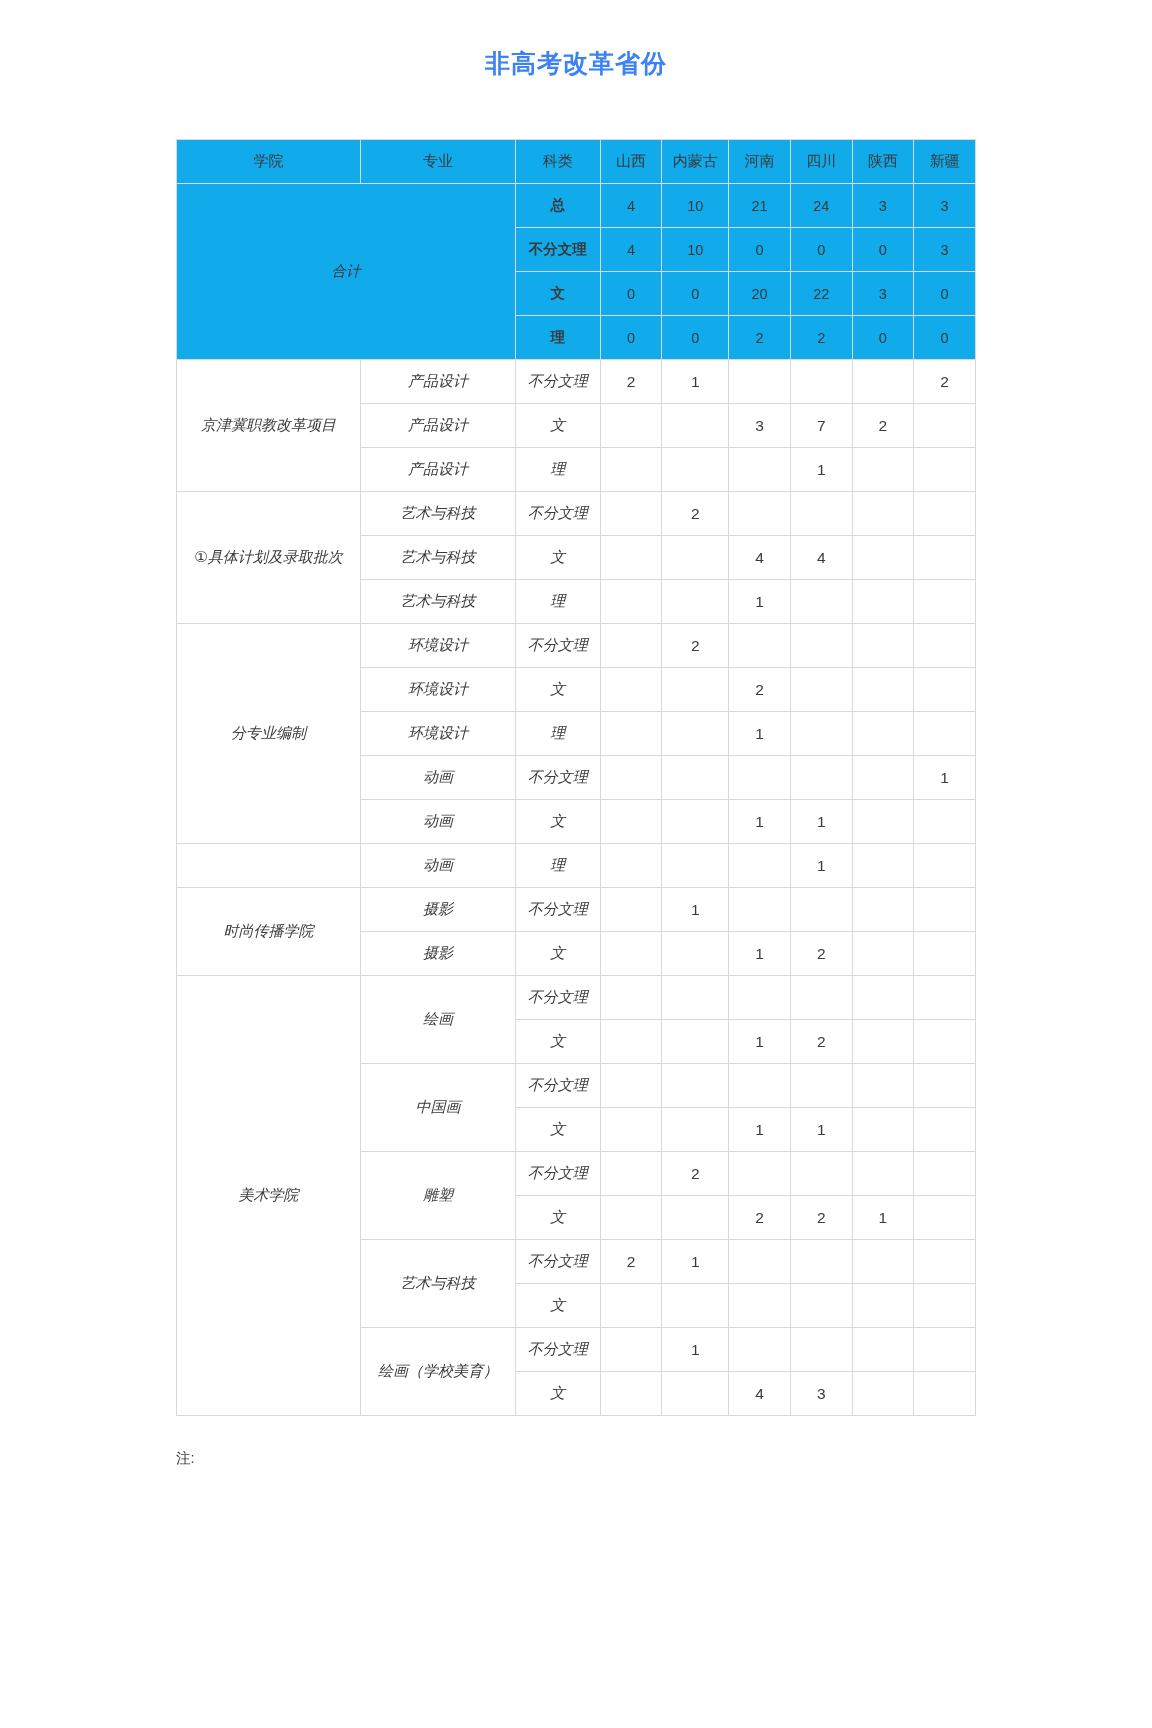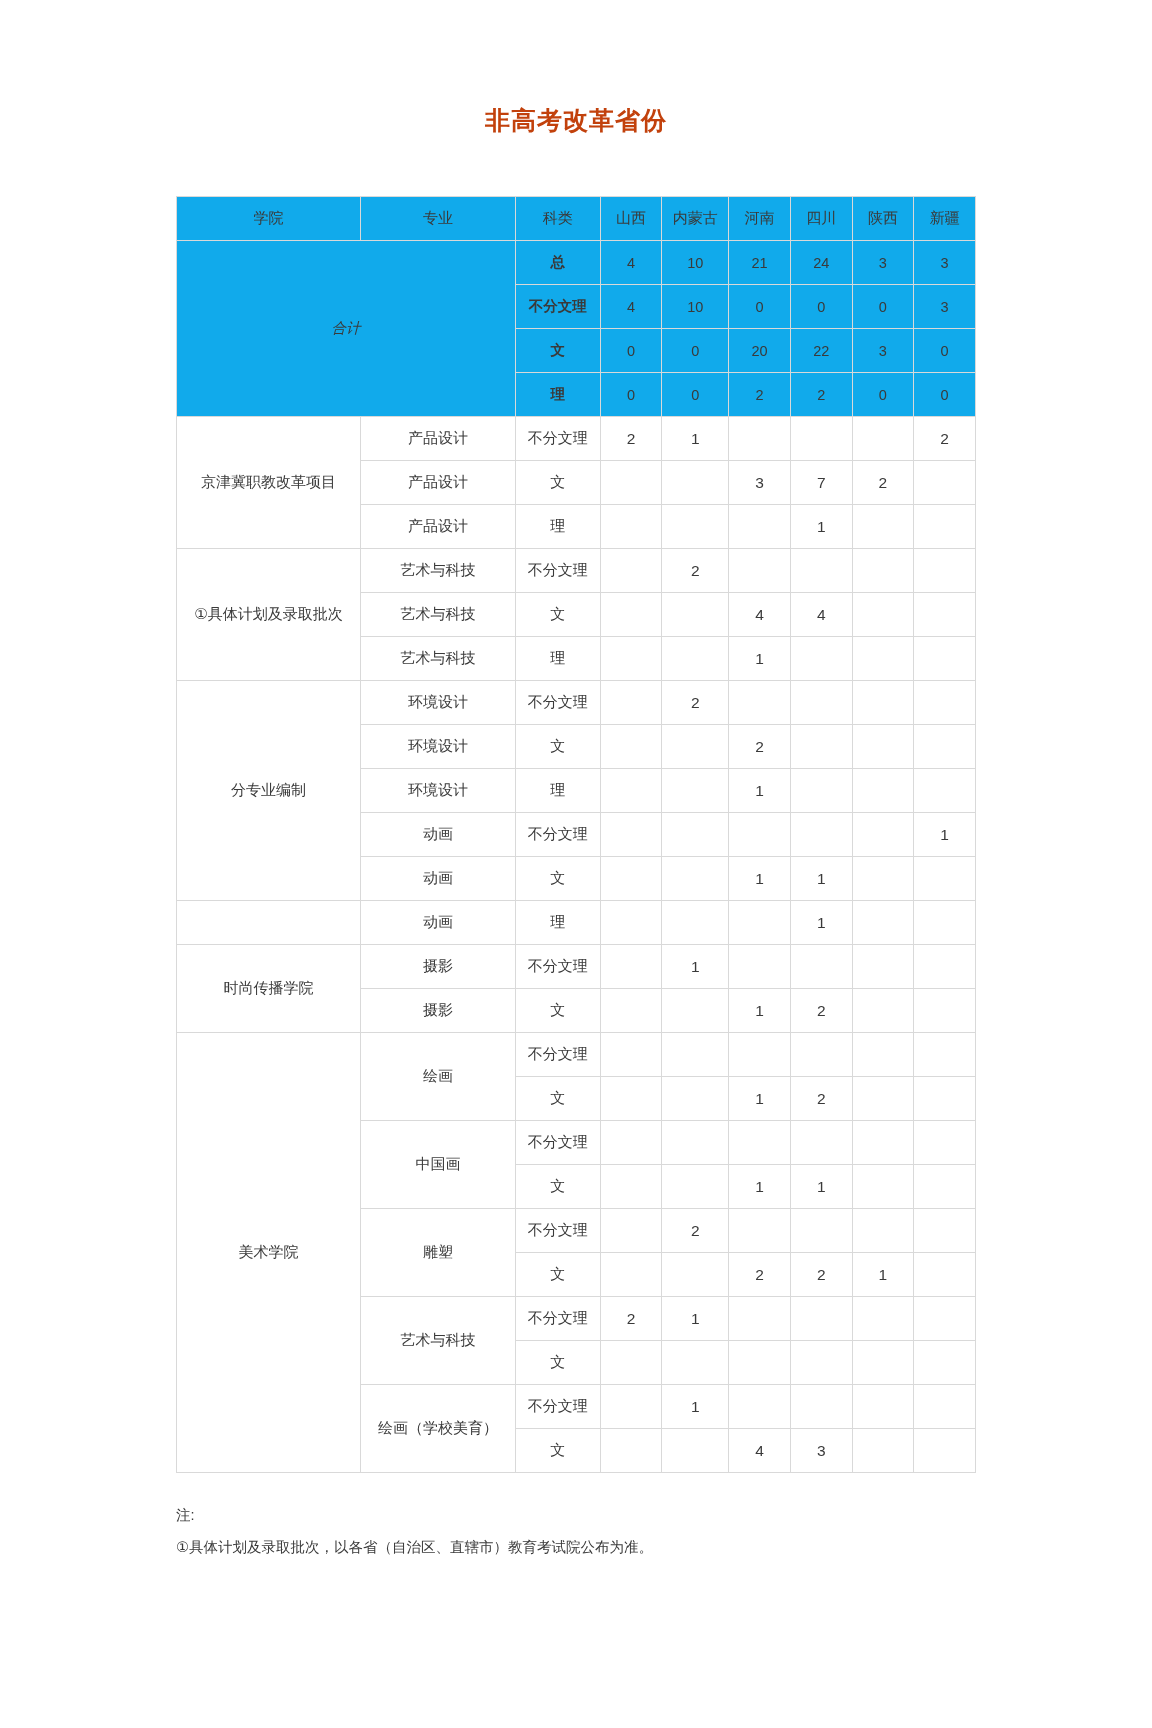--- a/index.html
+++ b/index.html
@@ -17,23 +17,23 @@
   .page {
     width: 1152px;
     height: 1728px;
     position: relative;
     box-sizing: border-box;
   }
   .doc-title {
     text-align: center;
     font-size: 25px;
     font-weight: bold;
-    color: #c2410c;
+    color: #3b82f6;
     letter-spacing: 1px;
-    padding-top: 108px;
+    padding-top: 51px;
     line-height: 1;
   }
   .table-wrap {
     margin: 0 auto;
     width: 800px;
     padding-top: 63px;
   }
   table.plan {
     border-collapse: collapse;
     width: 800px;
@@ -79,20 +79,21 @@
   
   col.c-college { width: 182px; }
   col.c-major   { width: 153px; }
   col.c-kelei   { width: 84px; }
   col.c-prov    { width: 61px; }
   col.c-prov-w  { width: 66px; }
 
   td.college, td.major, td.kelei {
     font-size: 15px;
     color: #3a3a3a;
+    font-style: italic;
   }
   td.num-cell { font-size: 15.5px; color: #3a3a3a; }
 
   .notes {
     width: 800px;
     margin: 0 auto;
     padding-top: 27px;
     font-size: 14.5px;
     color: #3a3a3a;
     line-height: 2.2;
@@ -413,16 +414,15 @@
             <td class="num-cell">3</td>
             <td class="num-cell"></td>
             <td class="num-cell"></td>
           </tr>
         </tbody>
     </table>
   </div>
 
   <div class="notes">
     <div class="note-line note-head">注:</div>
-    <div class="note-line">①具体计划及录取批次，以各省（自治区、直辖市）教育考试院公布为准。</div>
   </div>
 
 </div>
 
 </body></html>

